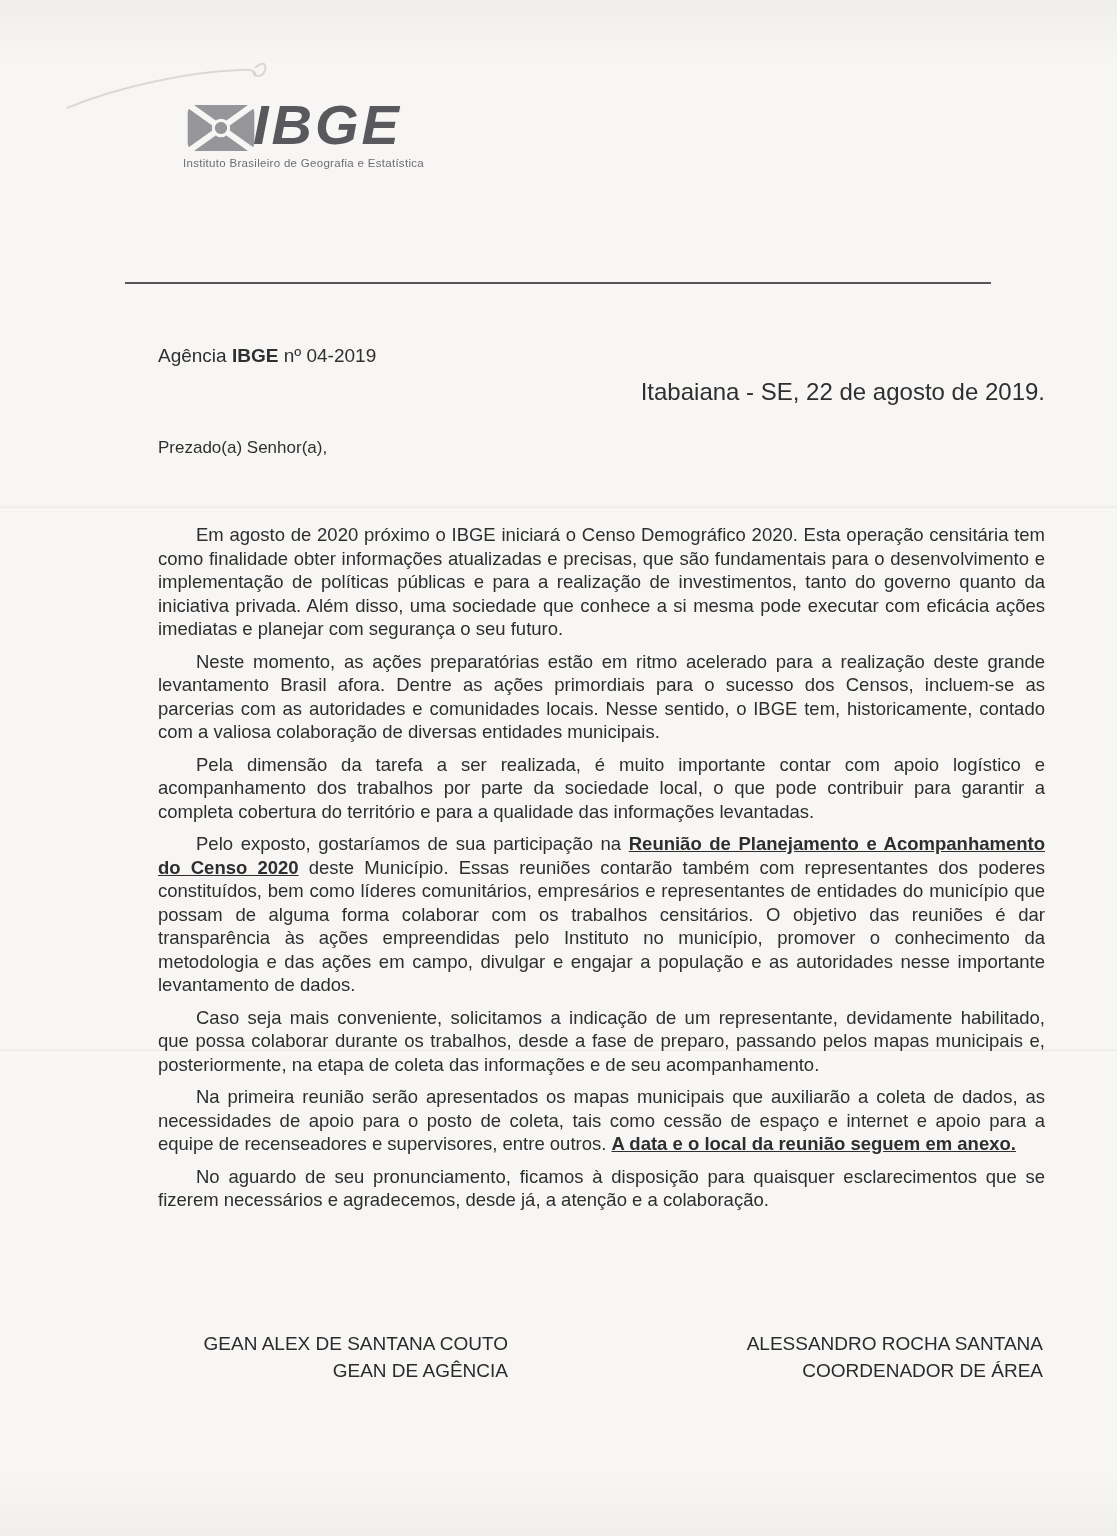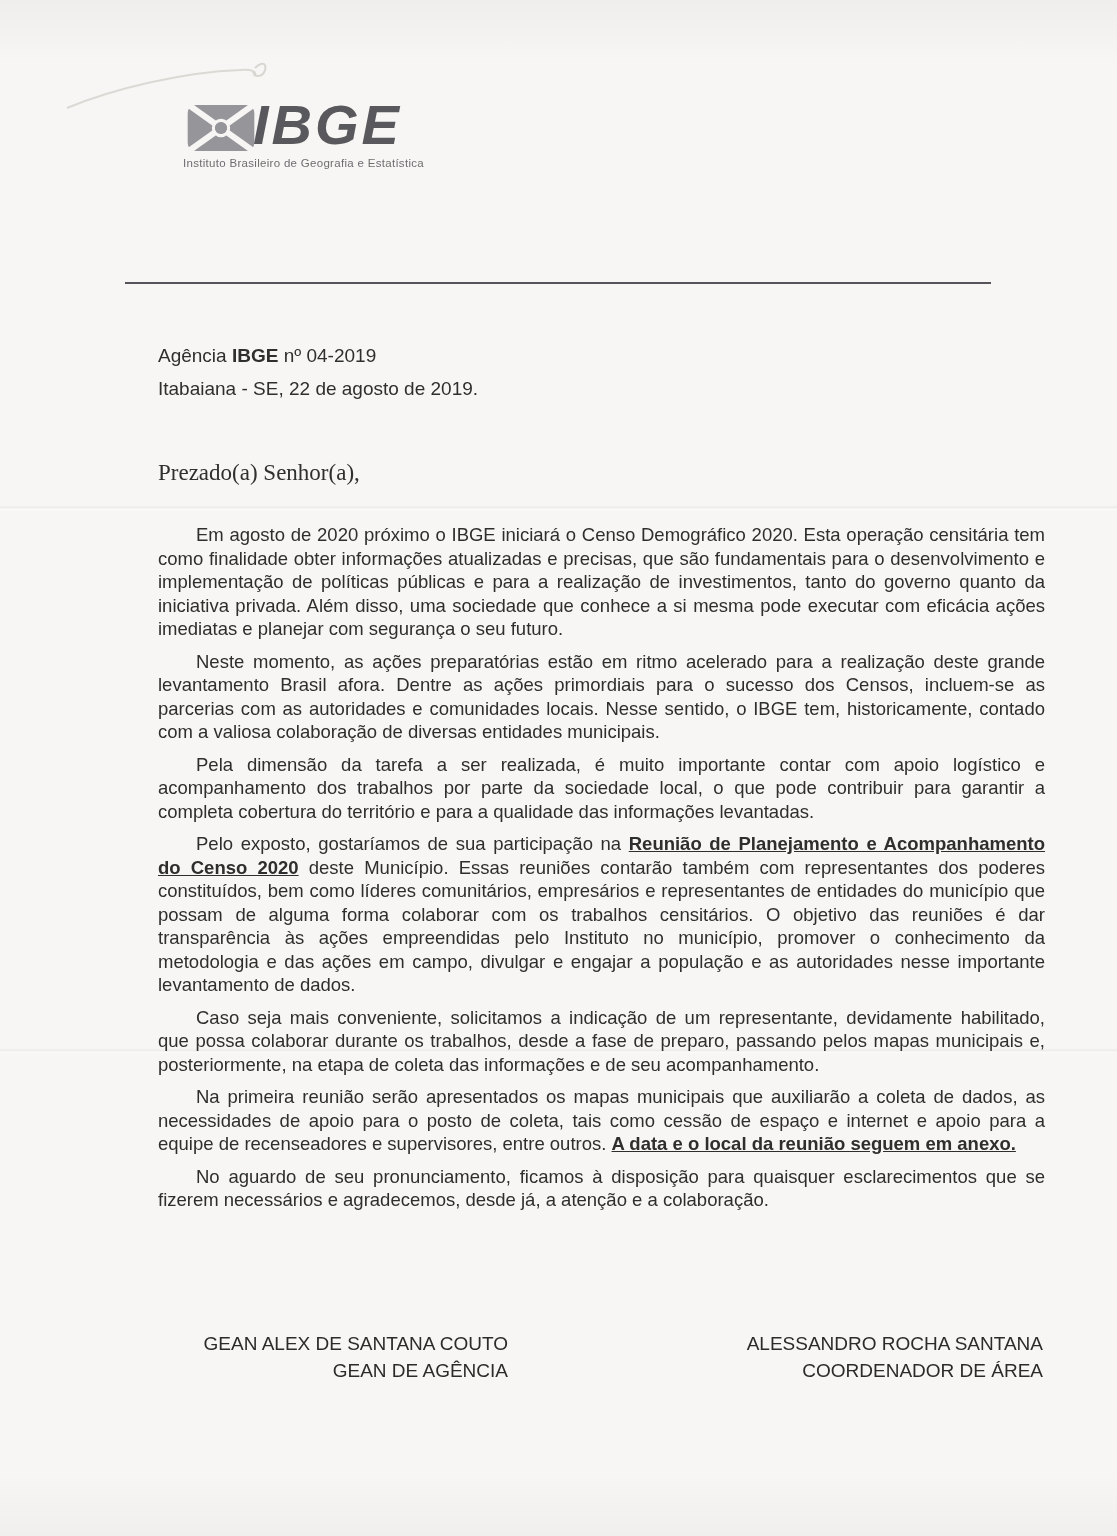--- a/index.html
+++ b/index.html
@@ -46,23 +46,23 @@
   .rule {
     position: absolute; left: 125px; top: 282px;
     width: 866px; height: 2px; background: #57555a;
   }
 
   
   .ref { position: absolute; left: 158px; top: 345px; font-size: 19px; }
   .ref b { font-weight: 700; }
   .dateline {
     position: absolute; left: 158px; right: 72px; top: 378px;
-    text-align: left; font-size: 19px;
+    text-align: right; font-size: 24px;
   }
-  .salutation { position: absolute; left: 158px; top: 460px; font-size: 23px; font-family: Liberation Serif, serif; }
+  .salutation { position: absolute; left: 158px; top: 438px; font-size: 17px; }
 
   .letter-body {
     position: absolute; left: 158px; top: 516px; width: 887px;
     font-size: 18.5px; line-height: 23.5px; text-align: justify;
     color: #2e2e2e;
   }
   .letter-body p { margin: 7px 0 9px 0; text-indent: 38px; }
   .bu { font-weight: 700; text-decoration: underline; }
 
   

